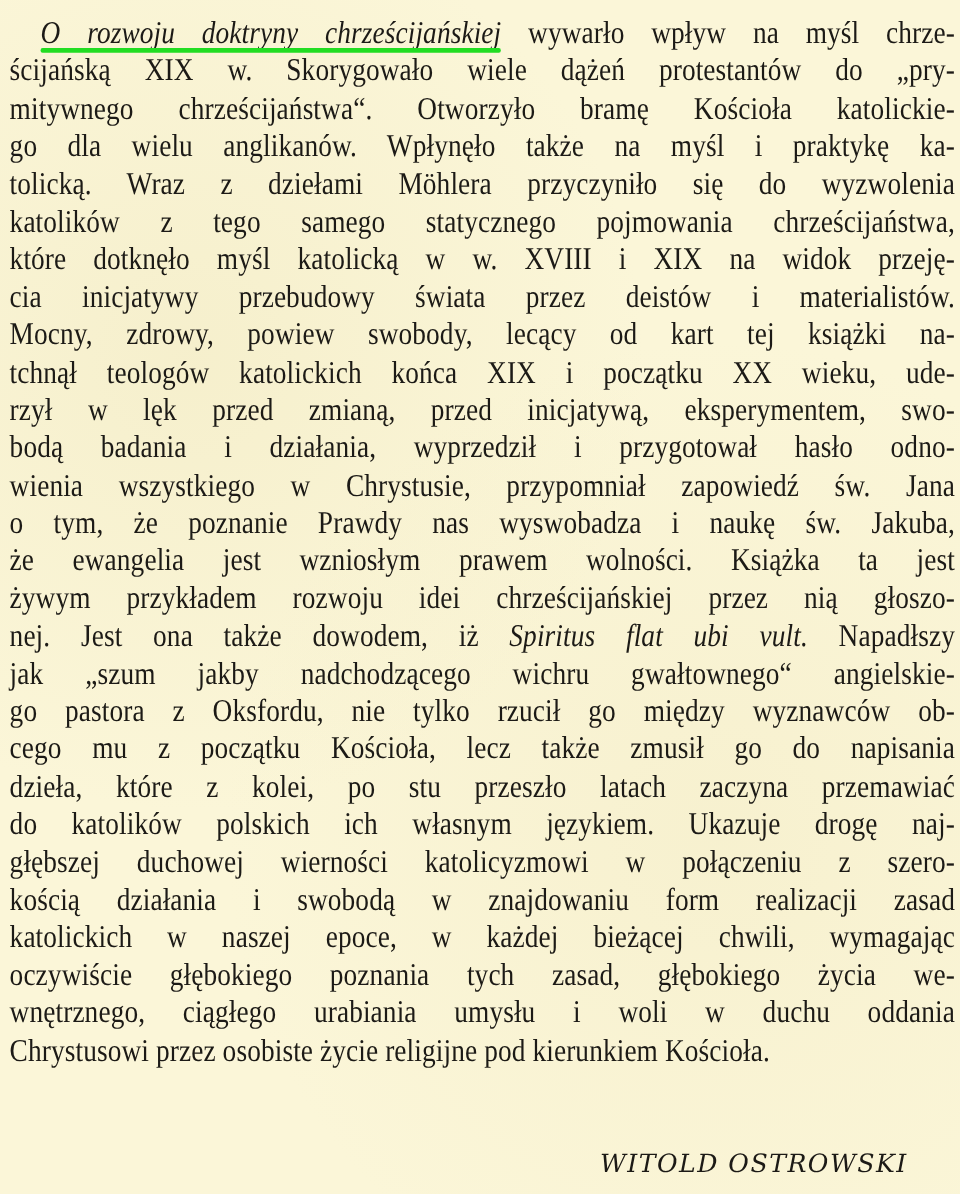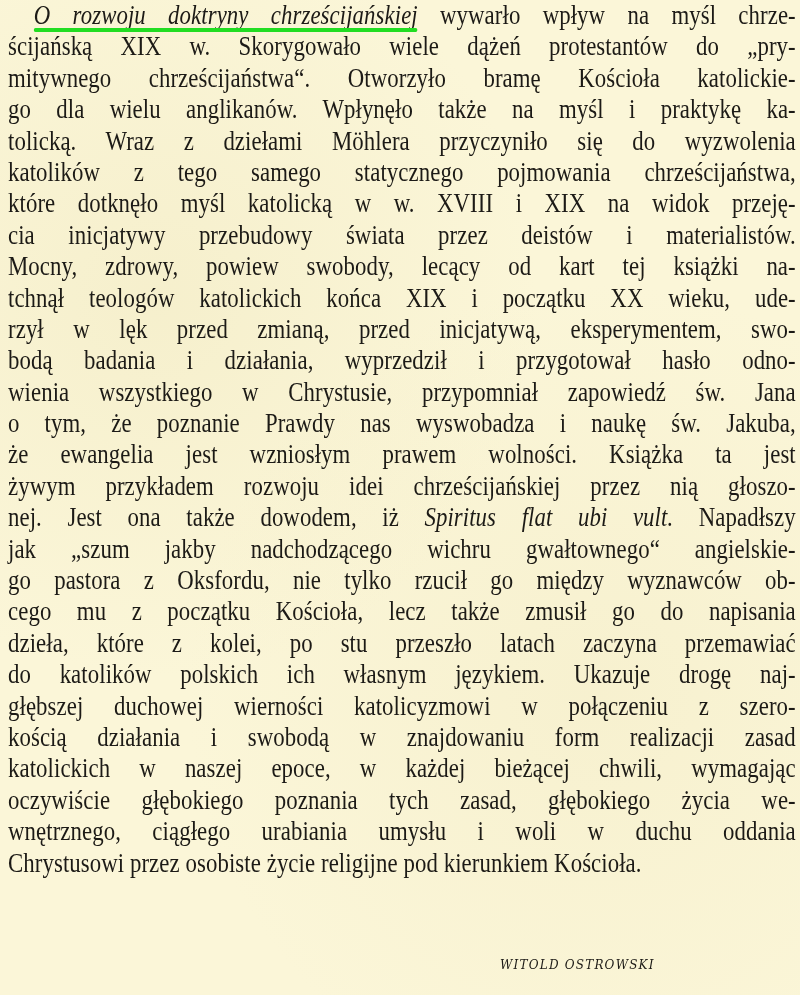--- a/index.html
+++ b/index.html
@@ -13,21 +13,21 @@
       background-image:
         radial-gradient(circle at 20% 30%, rgba(230,220,170,0.25) 0, transparent 40%),
         radial-gradient(circle at 75% 70%, rgba(235,225,180,0.25) 0, transparent 45%);
       overflow: hidden;
       position: relative;
       color: #1c1a16;
     }
     .page {
       position: absolute;
       left: 8px;
-      top: 0;
+      top: 12px;
       width: 788px;
     }
     .line {
       font-family: "Liberation Serif", "DejaVu Serif", serif;
       font-size: 26.5px;
       height: 31.4px;
       line-height: 31.4px;
       white-space: nowrap;
       text-align: justify;
       text-align-last: justify;
@@ -50,21 +50,21 @@
       height: 4px;
       border-radius: 2px;
     }
     .latin { font-style: italic; }
     .signature {
       position: absolute;
       left: 500px;
       top: 958px;
       font-family: "DejaVu Serif", serif;
       font-style: italic;
-      font-size: 12px;
+      font-size: 21px;
       letter-spacing: 1.2px;
     }
   </style>
 </head>
 <body>
 
 <div class="page">
   <div class="line first"><span class="title-ref"><span>O rozwoju doktryny chrześcijańskiej</span><span class="title-underline" id="hl" style="background: rgb(34, 221, 34);"></span></span><span> wywarło wpływ na myśl chrze-</span></div>
   <div class="line">ścijańską XIX w. Skorygowało wiele dążeń protestantów do „pry-</div>
   <div class="line">mitywnego chrześcijaństwa“. Otworzyło bramę Kościoła katolickie-</div>

